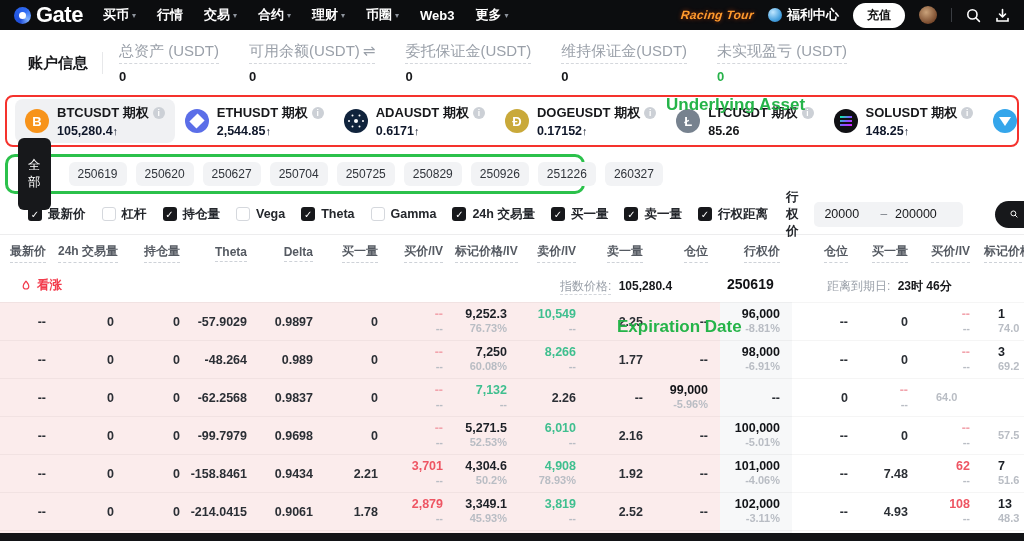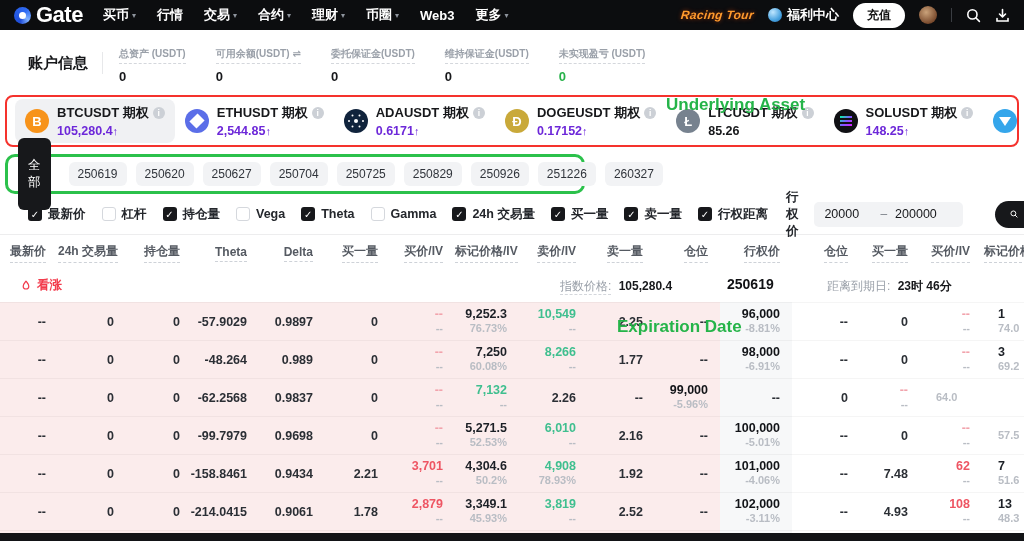--- a/index.html
+++ b/index.html
@@ -25,21 +25,21 @@
     border-radius:13px;padding:4px 14px;cursor:pointer;}
   .avatar{width:18px;height:18px;border-radius:50%;
     background:radial-gradient(circle at 40% 35%,#caa27a,#7a4b2e 70%,#3c2214);}
   .nav-divider{width:1px;height:14px;background:#3a3d42;}
   .nav-ic{display:flex;align-items:center;cursor:pointer;}
   
   .account{height:62px;display:flex;align-items:center;padding:4px 0 0 28px;position:relative;}
   .acct-title{font-size:15px;font-weight:700;color:#17181b;}
   .acct-div{width:1px;height:22px;background:#e7e8ea;margin:0 16px 0 14px;}
   #account-fields{display:flex;gap:30px;}
-  .albl{font-size:10px;color:#9aa0a9;display:inline-block;border-bottom:1px dashed #d4d7dc;padding-bottom:2px;font-weight:bold;}
+  .albl{font-size:15px;color:#9aa0a9;display:inline-block;border-bottom:1px dashed #d4d7dc;padding-bottom:2px;}
   .swap{margin-left:3px;color:#9aa0a9;}
   .aval{font-size:13px;color:#17181b;font-weight:600;margin-top:5px;}
   .aval.green{color:#27b24a;}
   .annot{position:absolute;color:#25b449;font-size:17px;font-weight:600;}
   #annot-underlying{left:666px;top:65px;}
   #annot-expiration{left:617px;top:163px;}
   
   .asset-box{margin:3px 5px 0 5px;height:52px;border:2px solid #f5322d;border-radius:8px;
     display:flex;align-items:center;justify-content:space-between;padding:0 14px 0 8px;}
   .acard{display:flex;align-items:center;gap:8px;padding:5px 10px;border-radius:8px;cursor:pointer;}
@@ -50,21 +50,21 @@
   .ada-d{width:4px;height:4px;border-radius:50%;background:#fff;
     box-shadow:7px 0 0 -1px #fff,-7px 0 0 -1px #fff,3.5px -5.5px 0 -1px #fff,-3.5px -5.5px 0 -1px #fff,3.5px 5.5px 0 -1px #fff,-3.5px 5.5px 0 -1px #fff;}
   .sol-b{width:12px;height:10px;background:linear-gradient(135deg,#00ffa3,#7a5cff,#dc1fff);
     -webkit-mask:linear-gradient(#000 0 2.5px,transparent 2.5px 4px,#000 4px 6.5px,transparent 6.5px 8px,#000 8px 10px);
     mask:linear-gradient(#000 0 2.5px,transparent 2.5px 4px,#000 4px 6.5px,transparent 6.5px 8px,#000 8px 10px);}
   .ton-t{width:0;height:0;border-left:6px solid transparent;border-right:6px solid transparent;border-top:9px solid #fff;}
   .aname{font-size:13px;font-weight:700;color:#17181b;display:flex;align-items:center;gap:4px;white-space:nowrap;text-align:center;}
   .info{width:12px;height:12px;border-radius:50%;background:#ccd0d6;color:#fff;font-size:8.5px;font-weight:700;
     display:inline-flex;align-items:center;justify-content:center;font-style:normal;}
   .aprice{font-size:12.5px;font-weight:700;margin-top:2px;}
-  .aprice.up{color:#6d28d9;}
+  .aprice.up{color:#0f172a;}
   .aprice.flat{color:#17181b;}
   .arrow{font-size:11px;}
   
   .exp-box{margin:7px 0 0 5px;width:580px;height:40px;border:3px solid #2bc14b;border-radius:10px;
     display:flex;align-items:center;gap:9px;padding:0 10px;}
   .pill-all{background:#17181b;color:#fff;font-size:12.5px;border-radius:6px;padding:19px 10px;cursor:pointer;}
   .exp-div{width:1px;height:16px;background:#e2e4e8;}
   .pill{background:#f2f3f5;color:#30343b;font-size:12px;border-radius:6px;padding:5px 9px;cursor:pointer;white-space:nowrap;}
   
   .filters{margin-top:7px;padding-left:28px;display:flex;align-items:center;gap:16px;height:26px;}

